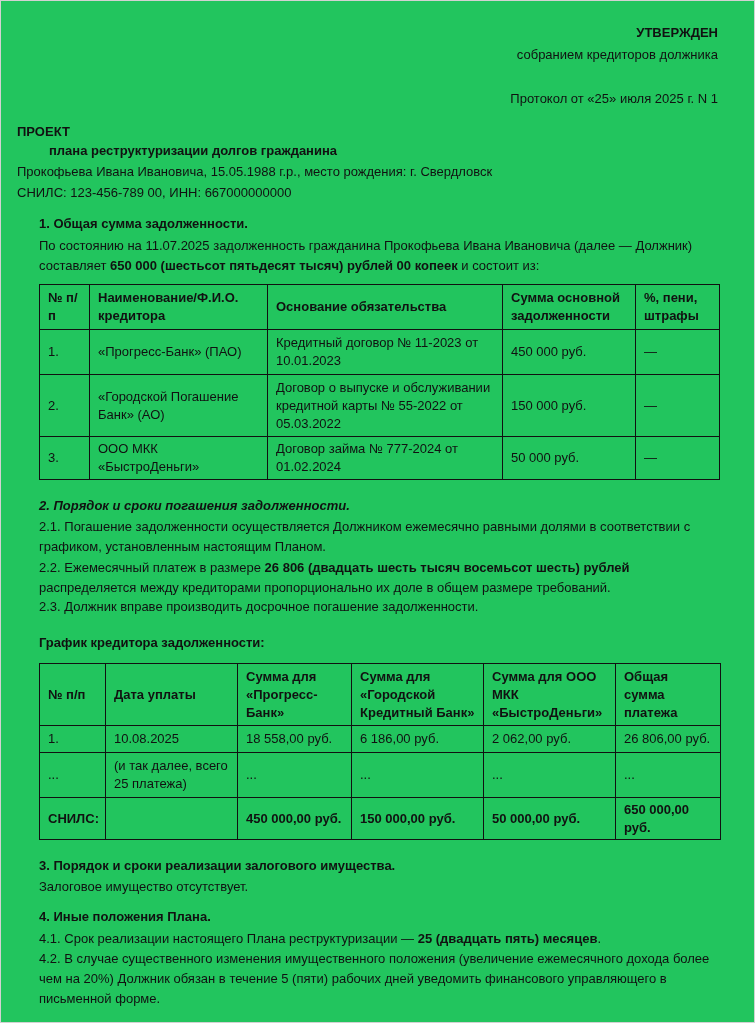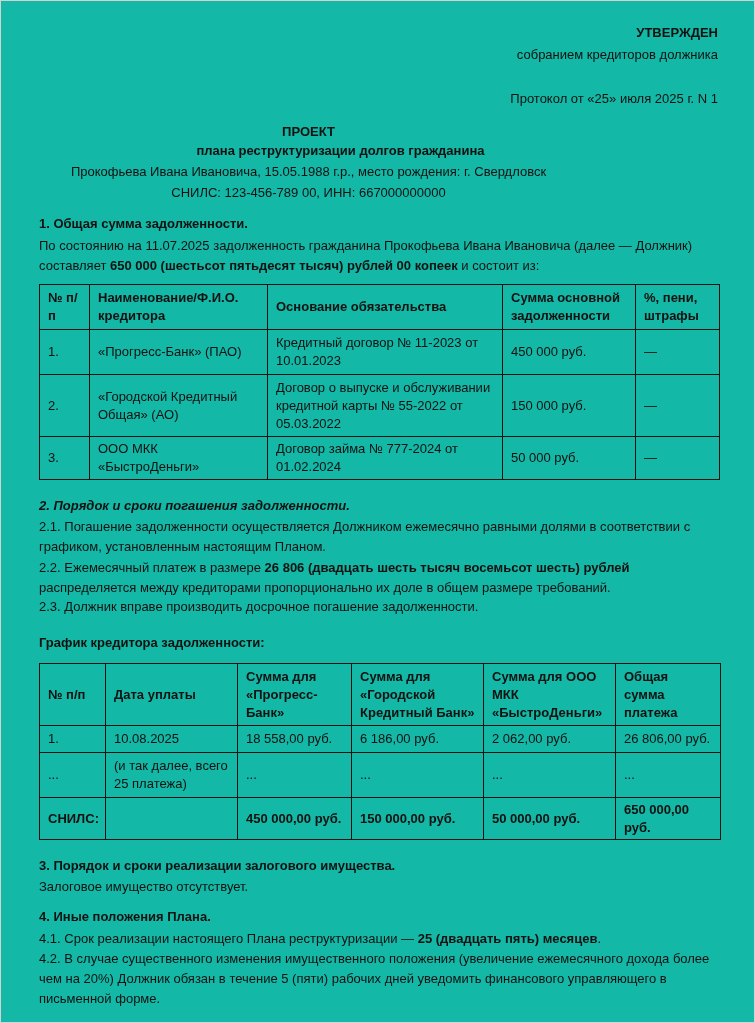--- a/index.html
+++ b/index.html
@@ -1,29 +1,29 @@
 <!DOCTYPE html>
 <html><head>
 <meta charset="utf-8">
 <style>
   html, body { margin: 0; padding: 0; background: #ffffff; }
   body { width: 755px; height: 1023px; overflow: hidden; }
   .page {
     position: relative;
     width: 753px; height: 1021px;
     border: 1px solid #d2d2d2;
-    background: #14b8a6;
+    background: #22c55e;
     font-family: "Liberation Sans", "DejaVu Sans", sans-serif;
     font-size: 13px;
     color: #111;
     line-height: 20px;
   }
   .abs { position: absolute; }
   .right { text-align: right; right: 36px; }
-  .center { left: 0; width: 615px; text-align: center; }
+  .center { left: 16px; width: 615px; }
   b, .b { font-weight: bold; }
   .txt { left: 38px; width: 682px; }
 
   table { border-collapse: collapse; position: absolute; left: 38px; table-layout: fixed; }
   td, th {
     border: 1px solid #111;
     padding: 0 8px;
     vertical-align: middle;
     text-align: left;
     font-size: 13px;
@@ -69,21 +69,21 @@
     </tr>
     <tr style="height:45px;">
       <td>1.</td>
       <td>«Прогресс-Банк» (ПАО)</td>
       <td>Кредитный договор № 11-2023 от 10.01.2023</td>
       <td>450 000 руб.</td>
       <td>—</td>
     </tr>
     <tr style="height:62px;">
       <td>2.</td>
-      <td>«Городской Кредитный Общая» (АО)</td>
+      <td>«Городской Погашение Банк» (АО)</td>
       <td>Договор о выпуске и обслуживании кредитной карты № 55-2022 от 05.03.2022</td>
       <td>150 000 руб.</td>
       <td>—</td>
     </tr>
     <tr style="height:43px;">
       <td>3.</td>
       <td>ООО МКК «БыстроДеньги»</td>
       <td>Договор займа № 777-2024 от 01.02.2024</td>
       <td>50 000 руб.</td>
       <td>—</td>

